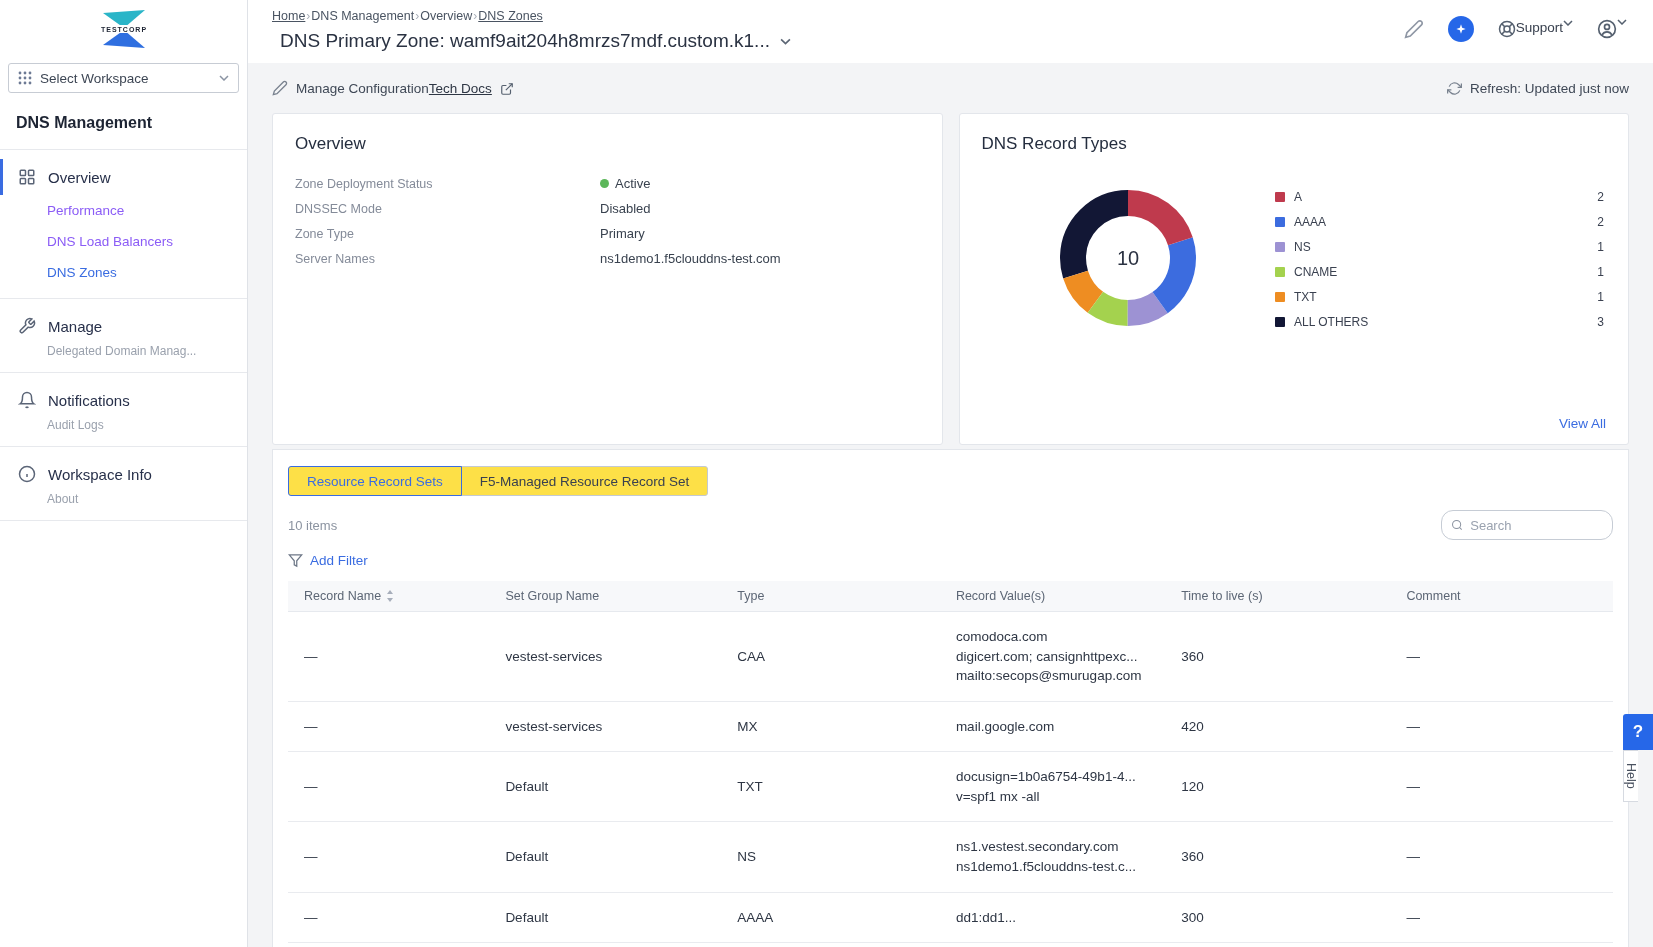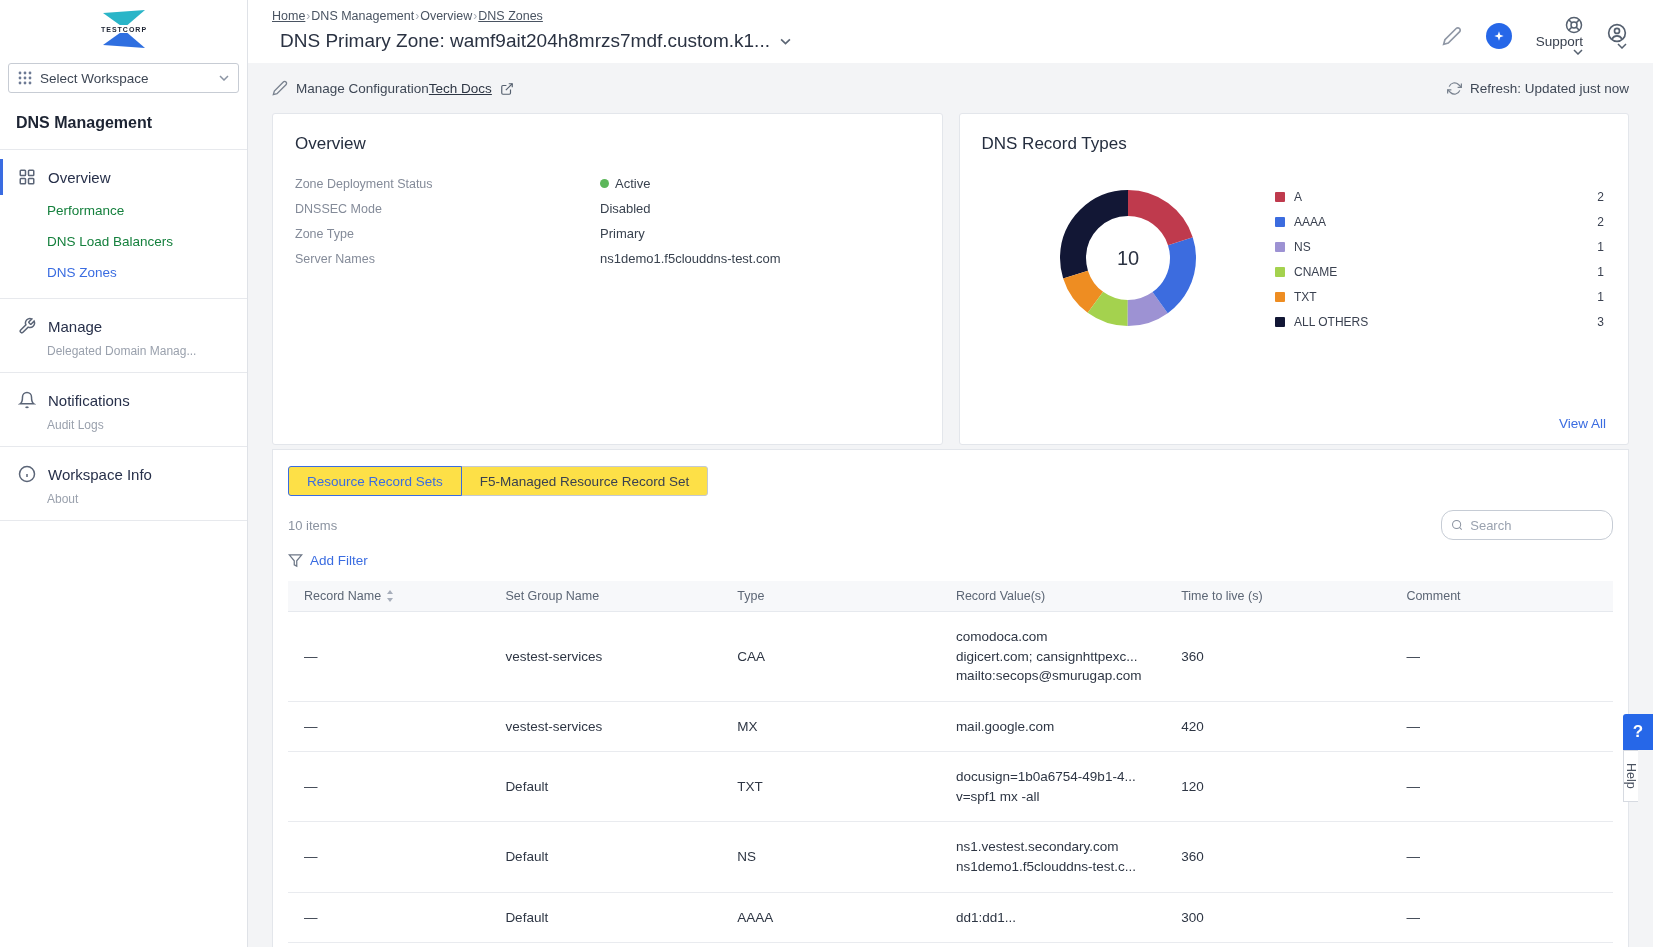--- a/index.html
+++ b/index.html
@@ -27,34 +27,34 @@
   .workspace-select .chev { margin-left:auto; color:#8b94a3; }
   .product-title { font-size:16px; font-weight:bold; color:#1d2433; padding:21px 16px 17px; }
 
   .nav-group { border-top:1px solid #e7e9ed; padding:9px 0 10px; }
   .nav-group:last-child { border-bottom:1px solid #e7e9ed; }
   .nav-head {
     display:flex; align-items:center; gap:12px; padding:9px 16px 9px 18px;
     font-size:15px; color:#27304a; cursor:pointer;
   }
   .nav-head.accent { border-left:3px solid #3a6ce1; padding-left:15px; }
-  .nav-sub-item { padding:8px 16px 8px 47px; font-size:13.5px; color:#15803d; cursor:pointer; }
+  .nav-sub-item { padding:8px 16px 8px 47px; font-size:13.5px; color:#8b5cf6; cursor:pointer; }
   .nav-sub-item.active { color:#3a6ce1; }
   .nav-sub-label { padding:0 16px 4px 47px; font-size:12px; color:#9aa1ad; }
   .nav-head .ic { flex:0 0 18px; }
 
   
   .main { flex:1; min-width:0; display:flex; flex-direction:column; }
   .top-header { background:#fff; padding:9px 24px 11px; position:relative; }
   .breadcrumb { display:flex; align-items:flex-end; gap:1px; font-size:12.5px; color:#4a5462; }
   .crumb-link { text-decoration:underline; cursor:pointer; }
   .crumb-sep { color:#aab0ba; font-size:12px; }
   .page-title-row { margin-top:7px; display:flex; align-items:center; gap:10px; font-size:19px; color:#2a3242;margin-left:8px; }
   .header-actions { position:absolute; right:26px; top:16px; display:flex; align-items:center; gap:24px; }
-  .hdr-group { display:flex; align-items:flex-end; font-size:13.5px; color:#39414f; cursor:pointer;flex-direction:column; }
+  .hdr-group { display:flex; align-items:flex-start; font-size:13.5px; color:#39414f; cursor:pointer; }
   .ai-btn { width:26px; height:26px; border-radius:50%; background:#2667e8; display:flex; align-items:center; justify-content:center; cursor:pointer; }
 
   .sub-toolbar { padding:17px 24px; display:flex; align-items:flex-end; }
   .tool-item { display:flex; align-items:center; gap:8px; font-size:13.5px; color:#3f4856; cursor:pointer; }
   .tool-item.link { text-decoration:underline; color:#2e3644; }
   .refresh { margin-left:auto; }
 
   
   .cards-row { display:flex; gap:16px; padding:0 24px; }
   .card {

